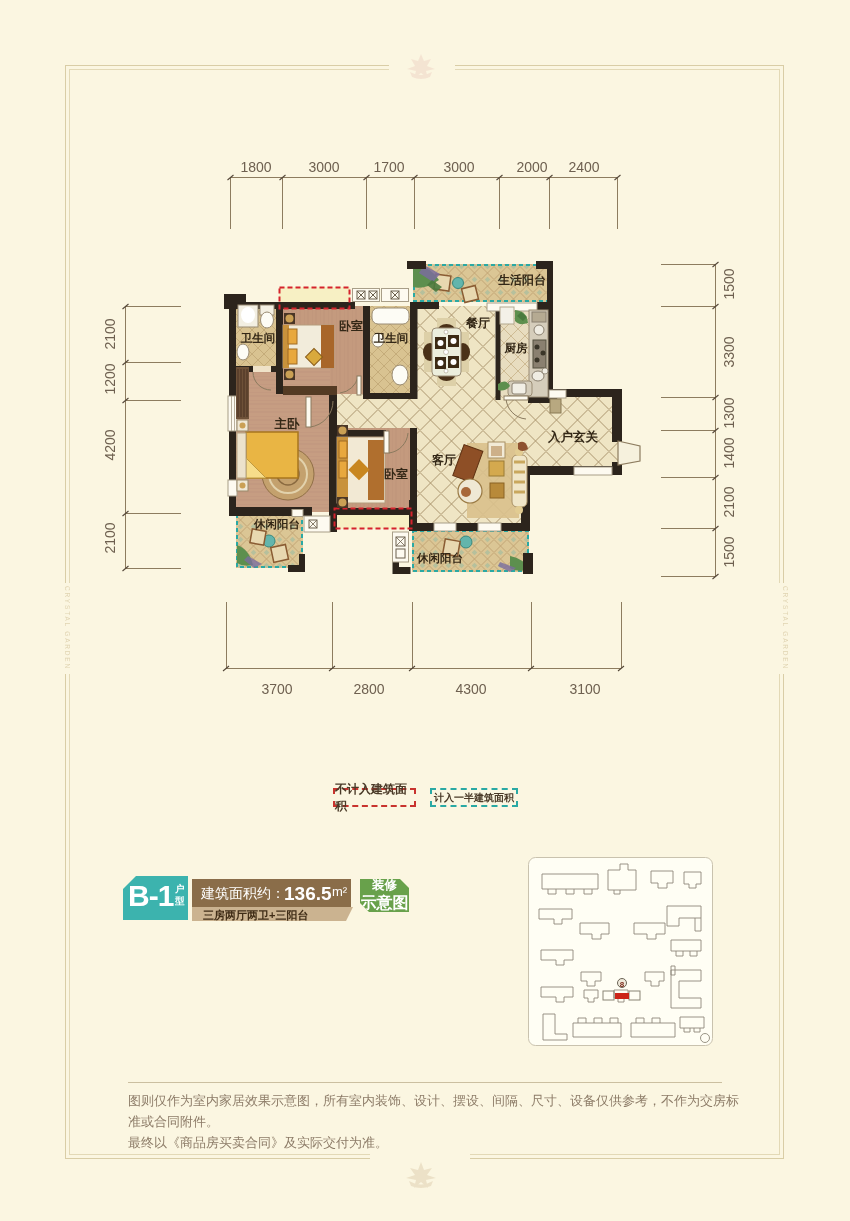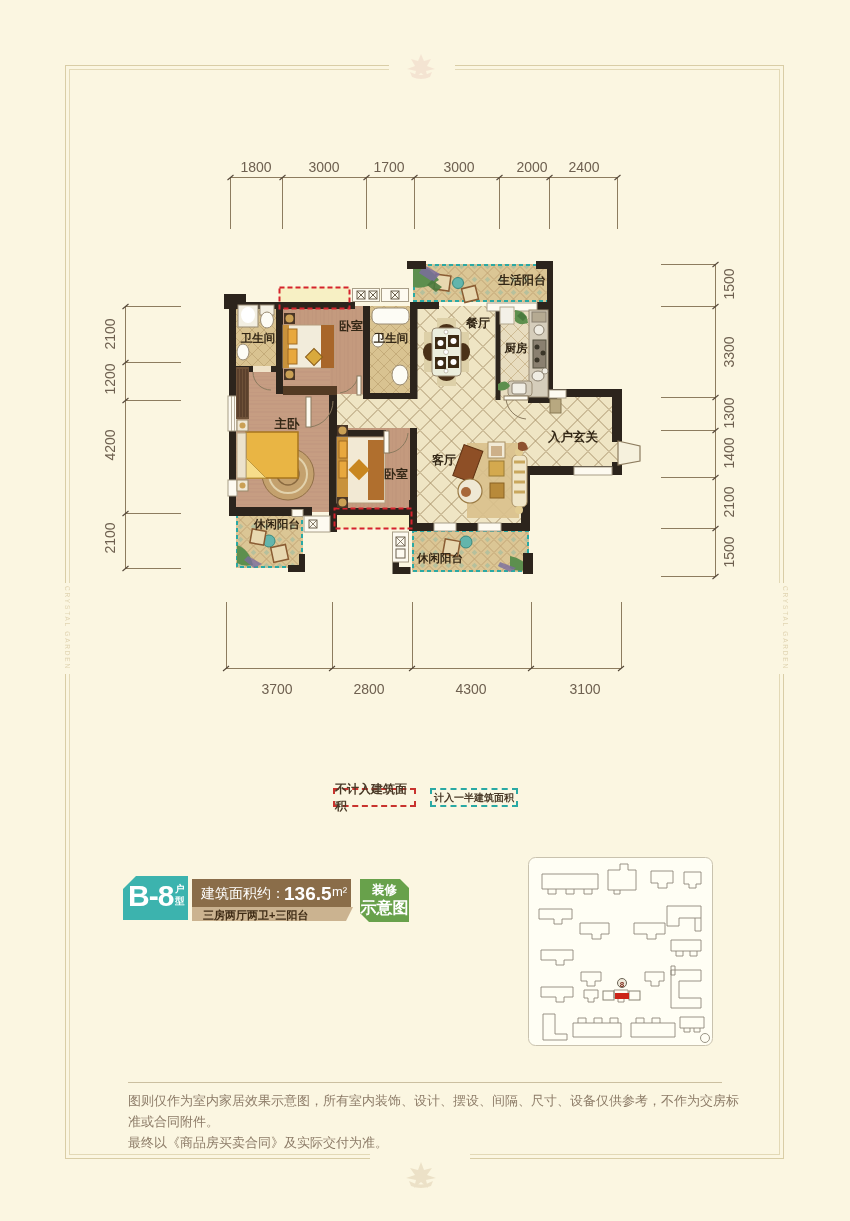--- a/index.html
+++ b/index.html
@@ -481,36 +481,36 @@
 
 <div class="abs" style="left:333px;top:788px;width:79px;height:15px;border:2px dashed #c8332e;display:flex;align-items:center;justify-content:center;">
   <span style="font-size:12px;font-weight:bold;color:#4a3a28;">不计入建筑面积</span>
 </div>
 
 <div class="abs" style="left:430px;top:788px;width:84px;height:15px;border:2px dashed #2aa9a4;display:flex;align-items:center;justify-content:center;">
   <span style="font-size:10px;font-weight:bold;color:#4a3a28;">计入一半建筑面积</span>
 </div>
 
 <div class="abs" style="left:123px;top:876px;width:65px;height:44px;background:#3cb3ae;clip-path:polygon(13px 0,100% 0,100% 100%,0 100%,0 13px);">
-  <span style="position:absolute;left:5px;top:3px;color:#fff;font-size:30px;font-weight:bold;letter-spacing:-1px;">B-8</span>
+  <span style="position:absolute;left:5px;top:3px;color:#fff;font-size:30px;font-weight:bold;letter-spacing:-1px;">B-1</span>
   <span style="position:absolute;left:52px;top:7px;color:#fff;font-size:9.5px;font-weight:bold;">户</span>
   <span style="position:absolute;left:52px;top:19px;color:#fff;font-size:9.5px;font-weight:bold;">型</span>
 </div>
 
 <div class="abs" style="left:192px;top:879px;width:159px;height:28px;background:#8a6d49;color:#fff;">
   <span style="position:absolute;left:9px;top:6px;font-size:14px;font-weight:normal;">建筑面积约：</span>
   <span style="position:absolute;left:92px;top:4px;font-size:19px;font-weight:bold;">136.5</span>
   <span style="position:absolute;left:140px;top:5px;font-size:13px;font-weight:normal;">m²</span>
 </div>
 
 <div class="abs" style="left:192px;top:907px;width:161px;height:14px;background:#cbb390;clip-path:polygon(0 0,100% 0,calc(100% - 7px) 100%,0 100%);">
   <span style="position:absolute;left:11px;top:1px;font-size:11px;font-weight:bold;color:#3f2c16;">三房两厅两卫+三阳台</span>
 </div>
 
-<div class="abs" style="left:360px;top:879px;width:49px;height:43px;background:#68a14b;clip-path:polygon(0 0,calc(100% - 9px) 0,100% 9px,100% 100%,9px 100%,0 calc(100% - 9px));display:flex;flex-direction:column;align-items:center;justify-content:center;">
+<div class="abs" style="left:360px;top:879px;width:49px;height:33px;background:#68a14b;clip-path:polygon(0 0,calc(100% - 9px) 0,100% 9px,100% 100%,9px 100%,0 calc(100% - 9px));display:flex;flex-direction:column;align-items:center;justify-content:center;">
   <span style="font-size:12.5px;font-weight:bold;color:#fff;line-height:1.2;">装修</span>
   <span style="font-size:16px;font-weight:bold;color:#fff;line-height:1.2;">示意图</span>
 </div>
 
 <svg class="abs" style="left:528px;top:857px;" width="185" height="189" viewBox="0 0 185 189">
   <rect x="0.5" y="0.5" width="184" height="188" rx="7" fill="#fffef4" stroke="#c9c2ae" stroke-width="1"></rect>
   <g fill="none" stroke="#8f897a" stroke-width="0.9">
     <path d="M14 17 h56 v15 h-56 Z M20 32 v5 h8 v-5 M38 32 v5 h8 v-5 M56 32 v5 h8 v-5"></path>
     <path d="M80 13 h12 v-6 h8 v6 h8 v20 h-28 Z M86 33 v4 h6 v-4"></path>
     <path d="M123 14 h22 v12 h-6 v5 h-9 v-5 h-7 Z"></path>

